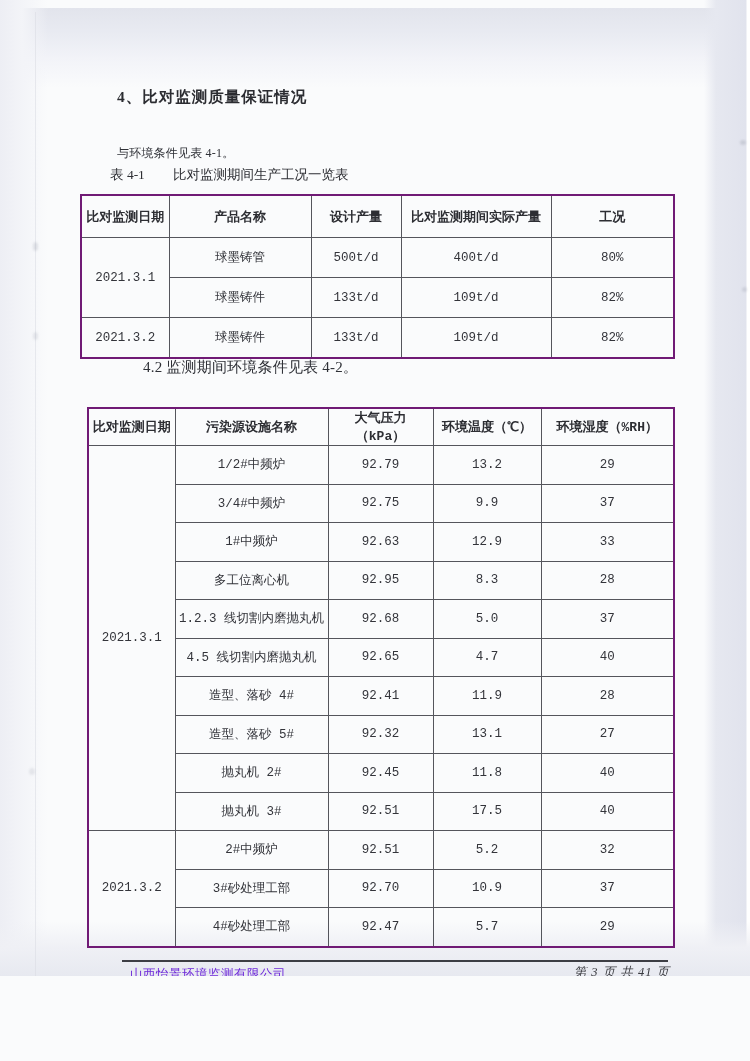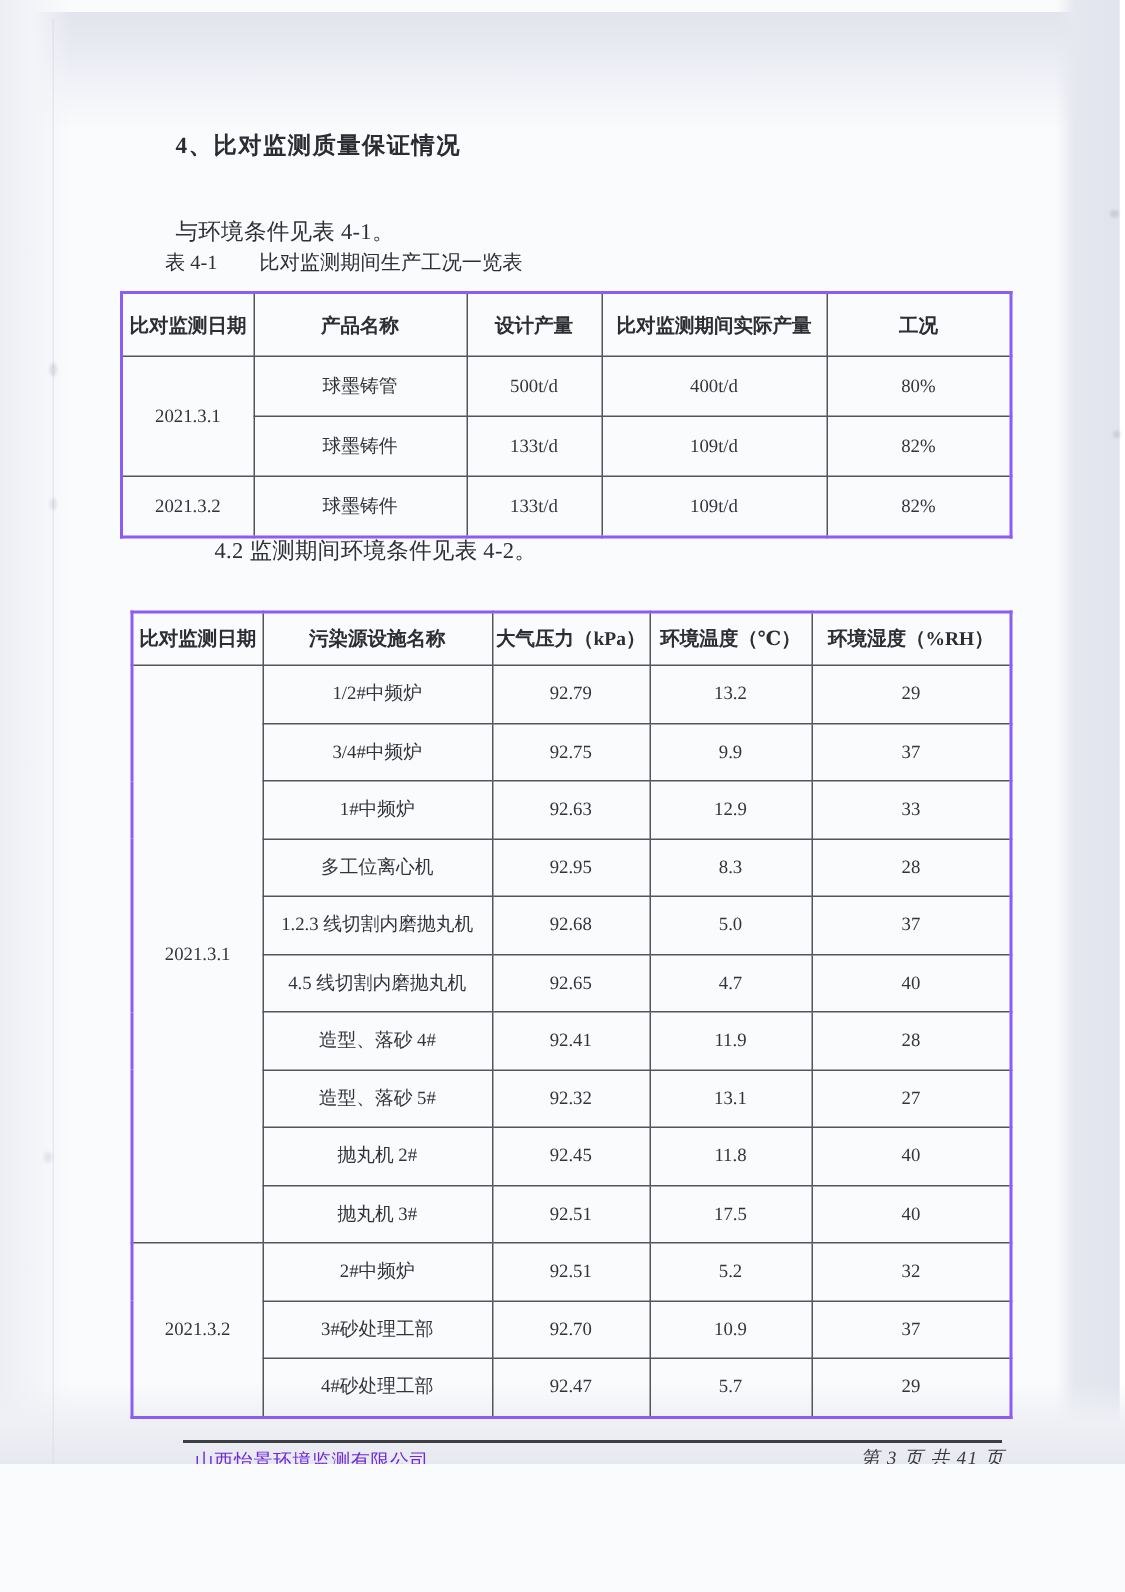--- a/index.html
+++ b/index.html
@@ -27,30 +27,30 @@
   .s1{left:33px;top:242px;width:5px;height:9px;opacity:.28;}
   .s2{left:33px;top:332px;width:5px;height:8px;opacity:.22;}
   .s3{left:29px;top:768px;width:6px;height:7px;opacity:.2;}
   .s4{left:740px;top:140px;width:6px;height:5px;opacity:.35;}
   .s5{left:742px;top:287px;width:5px;height:5px;opacity:.3;}
 
   
   .abs{position:absolute;}
   #heading{left:117px;top:87px;font-size:15.5px;font-weight:700;letter-spacing:1px;color:#2b2c31;}
   #para41a{left:143px;top:116px;font-size:15px;letter-spacing:.2px;white-space:nowrap;}
-  #para41b{left:117px;top:145px;font-size:15px;letter-spacing:.2px;white-space:nowrap;}
+  #para41b{left:117px;top:145px;font-size:12px;letter-spacing:.2px;white-space:nowrap;}
   #para42{left:143px;top:358px;font-size:15px;letter-spacing:.2px;white-space:nowrap;}
 
   .tbl-caption{display:flex;justify-content:flex-start;gap:28px;font-size:13.5px;font-weight:400;color:#2d2e33;}
   #caption1{left:110px;top:166px;width:593px;}
   #caption2{left:117px;top:380px;width:586px;}
 
   table{border-collapse:collapse;table-layout:fixed;position:absolute;
     font-size:12.5px;color:#33343a;}
-  table{border:2px solid #8b5cf6;}
+  table{border:2px solid #701a75;font-family:Liberation Mono, monospace;}
   th,td{border:1px solid #54555c;text-align:center;vertical-align:middle;
     padding:0 2px;font-weight:400;overflow:hidden;}
   th{font-weight:700;color:#2d2e33;}
   #table1{left:80px;top:194px;width:593px;}
   #table1 th{height:41px;font-size:13px;}
   #table1 td{height:39px;}
   #table1 col:nth-child(1){width:88px;}
   #table1 col:nth-child(2){width:142px;}
   #table1 col:nth-child(3){width:90px;}
   #table1 col:nth-child(4){width:150px;}

